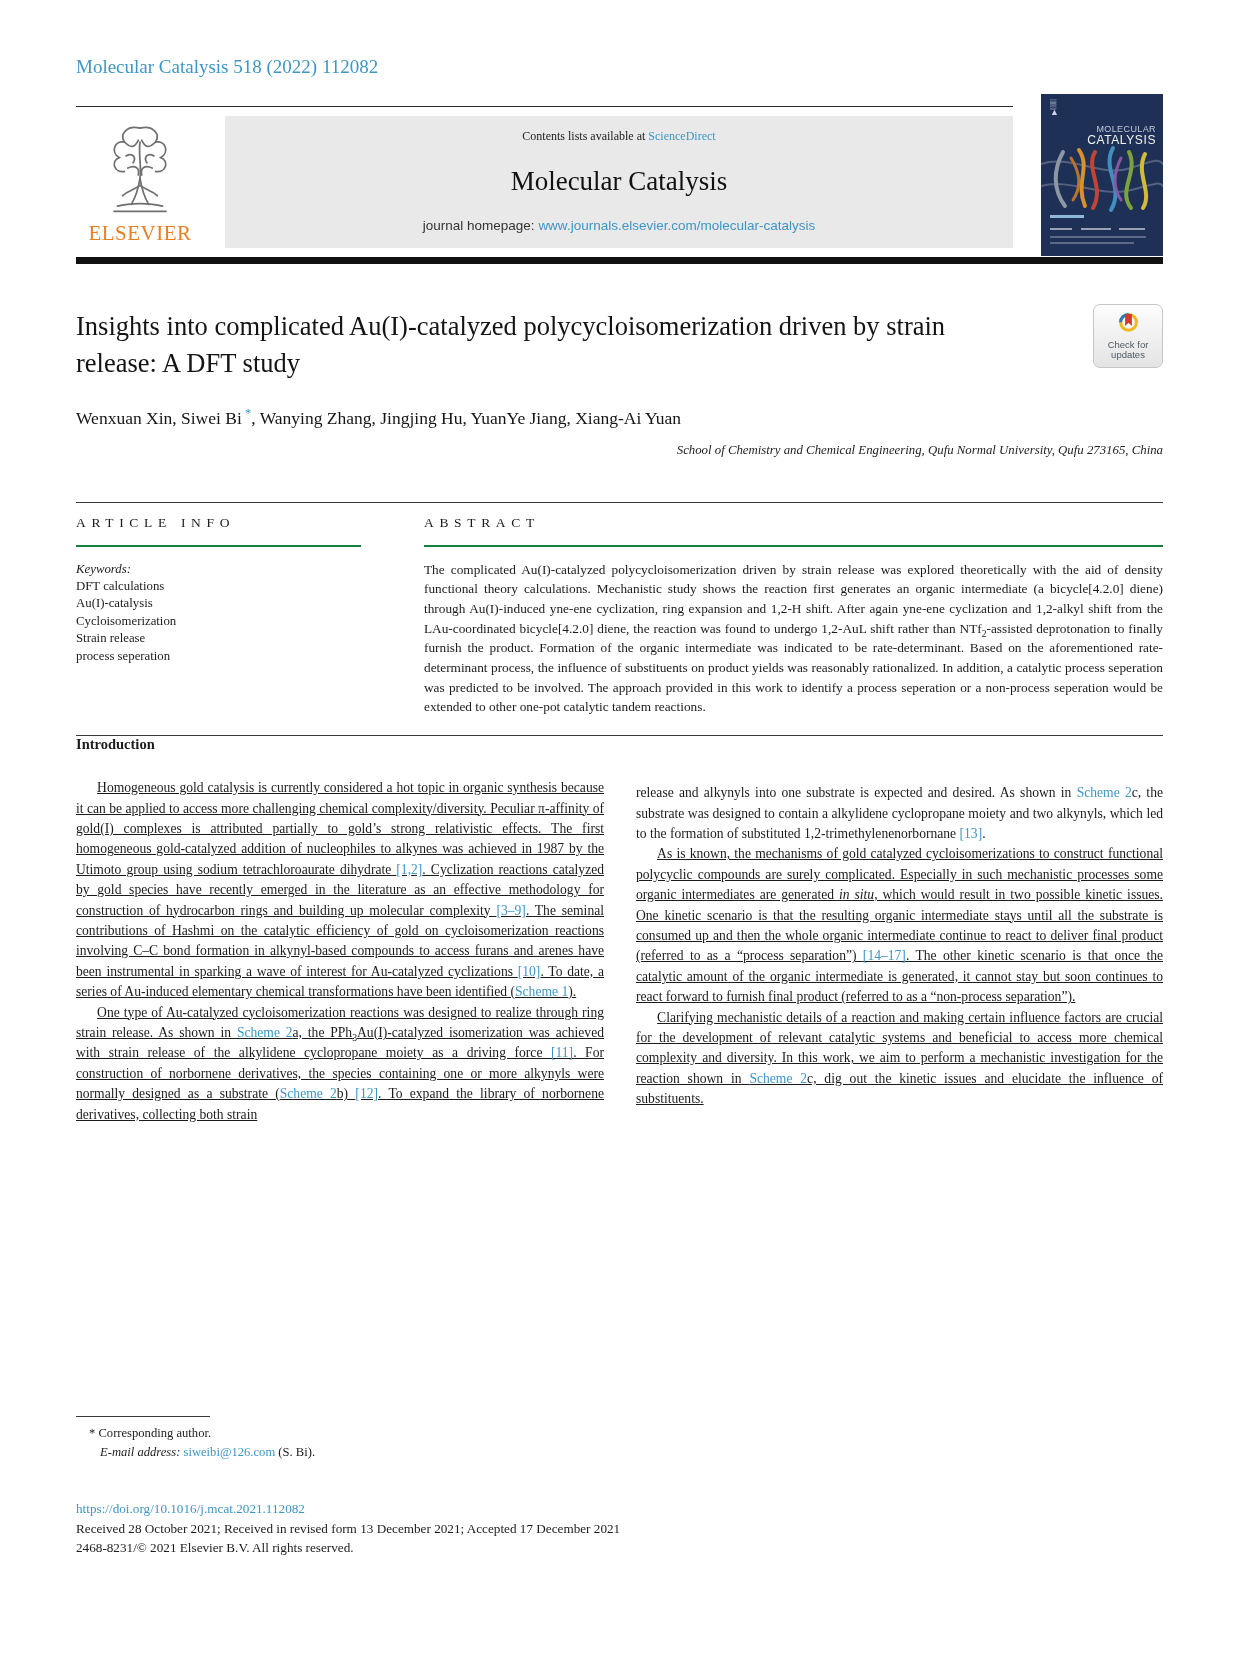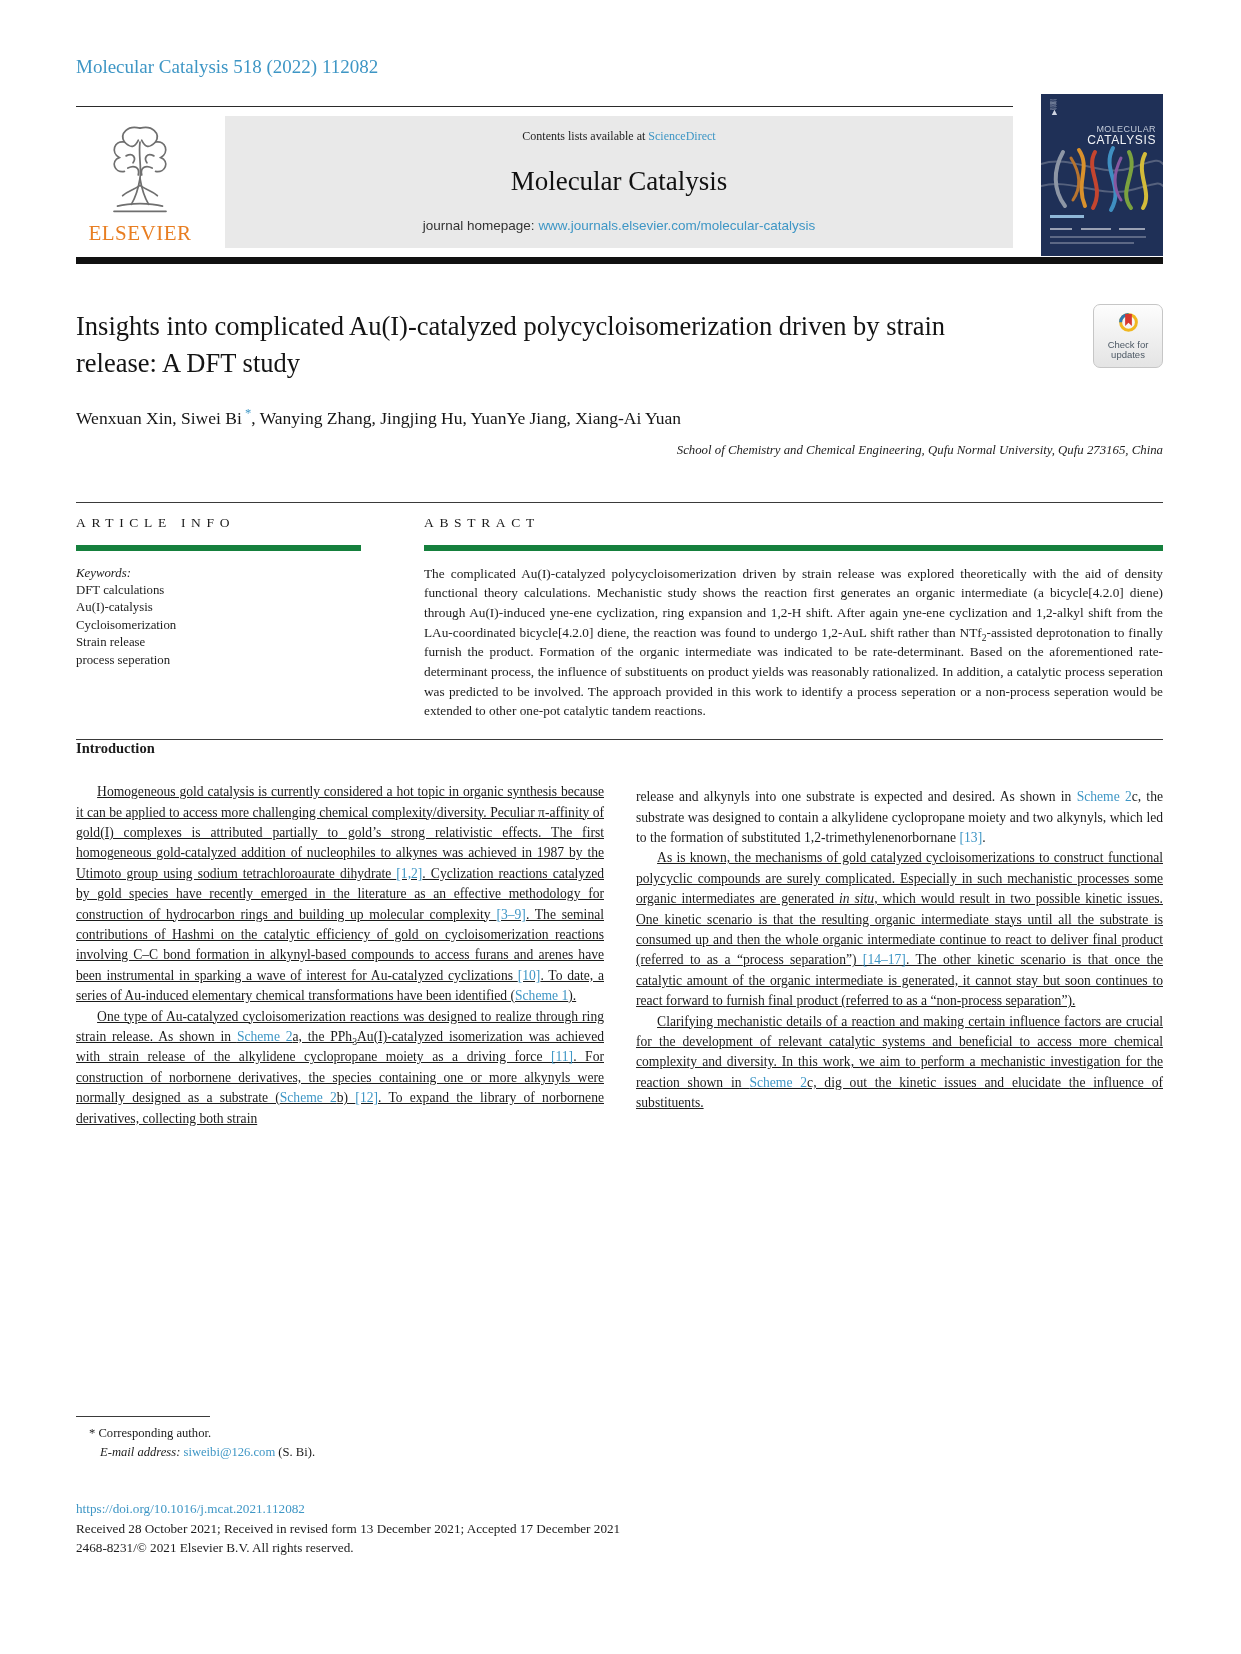--- a/index.html
+++ b/index.html
@@ -44,21 +44,21 @@
   .check-badge svg{width:27px;height:27px;}
   .check-badge .cb-text{font-family:"Liberation Sans",sans-serif;font-size:9.5px;line-height:10.5px;color:#4c5864;text-align:center;margin-top:2px;}
 
   .authors{margin-top:26px;font-size:17.5px;color:#151515;}
   .affiliation{margin-top:14px;font-size:12.8px;font-style:italic;color:#222;text-align:right;}
 
   .info-abstract{margin-top:44px;border-top:1.2px solid #3a3a3a;border-bottom:1.2px solid #3a3a3a;
     padding:12px 0 18px;display:flex;}
   .info-col{width:285px;flex:none;margin-right:63px;}
   .abs-col{flex:1;}
-  .sec-heading{font-size:13.5px;letter-spacing:0.42em;color:#1a1a1a;padding-bottom:14px;border-bottom:6px solid #15803d;margin-bottom:13px;}
+  .sec-heading{font-size:13.5px;letter-spacing:0.42em;color:#1a1a1a;padding-bottom:14px;border-bottom:2px solid #15803d;margin-bottom:13px;}
   .kw-label{font-size:12.8px;font-style:italic;line-height:18px;}
   .kw-item{font-size:12.8px;line-height:17.6px;}
   .abstract-text{font-size:13.3px;line-height:19.7px;text-align:justify;margin:0;color:#1b1b1b;}
 
   .columns{display:flex;}
   .col-left{width:528px;flex:none;margin-right:32px;}
   .col-right{width:527px;flex:none;padding-top:47px;}
   .intro-heading{font-size:14.5px;font-weight:bold;margin:0 0 25px;}
   .body-par{font-size:13.6px;line-height:20.4px;text-align:justify;margin:0;color:#1b1b1b;}
   .indent{text-indent:1.55em;text-decoration:underline;}

